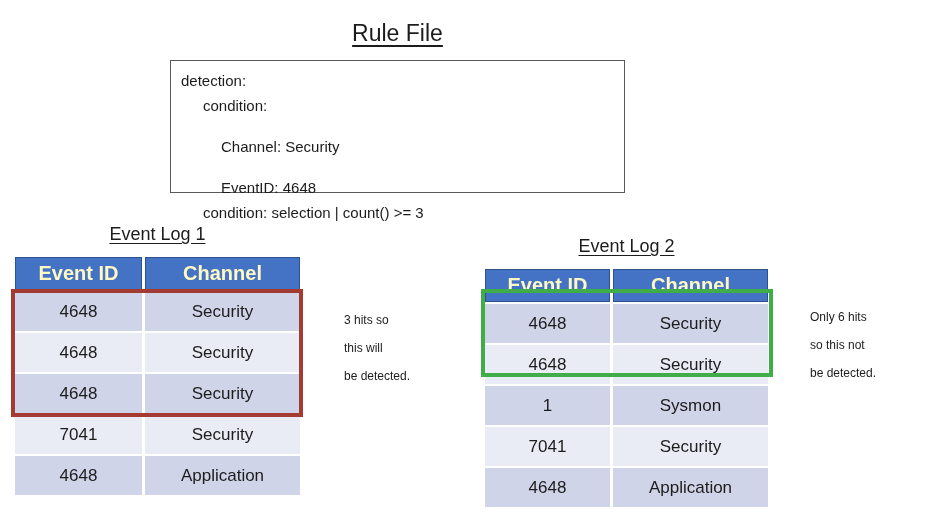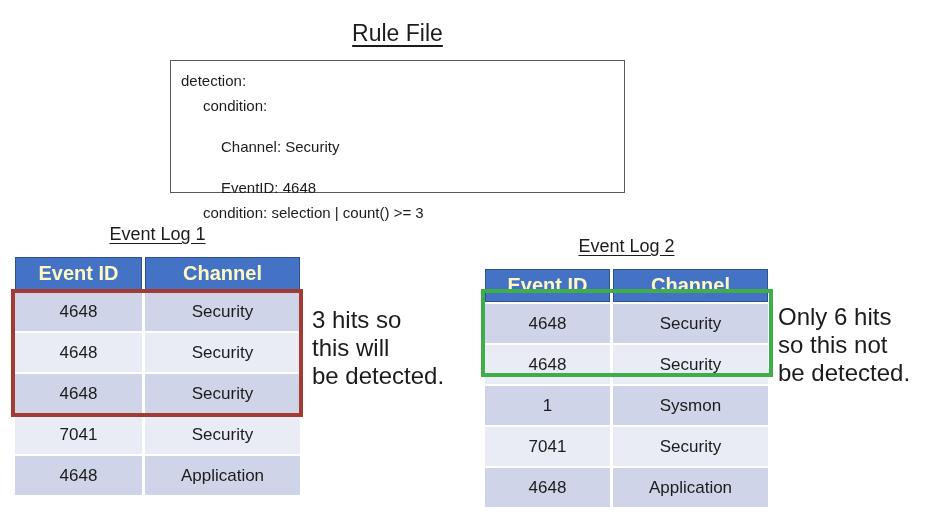--- a/index.html
+++ b/index.html
@@ -83,21 +83,21 @@
   .hl-rect {
     position: absolute;
     box-sizing: border-box;
     pointer-events: none;
     background: transparent;
   }
   .hl-red   { left: 11px;  top: 289px; width: 292px; height: 128px; border: 4px solid #A43B32; }
   .hl-green { left: 481px; top: 289px; width: 292px; height: 88px;  border: 4px solid #3FAE49; }
 
   
-  .note { position: absolute; font-size: 24px; line-height: 28px; }
+  .note { position: absolute; font-size: 12px; line-height: 28px; margin-left: 32px; }
   .note-left  { left: 312px; top: 306px; }
   .note-right { left: 778px; top: 303px; }
 </style>
 </head>
 <body>
 
 <div class="canvas">
 
   <div class="rule-title">
     <span class="u">Rule File</span>

